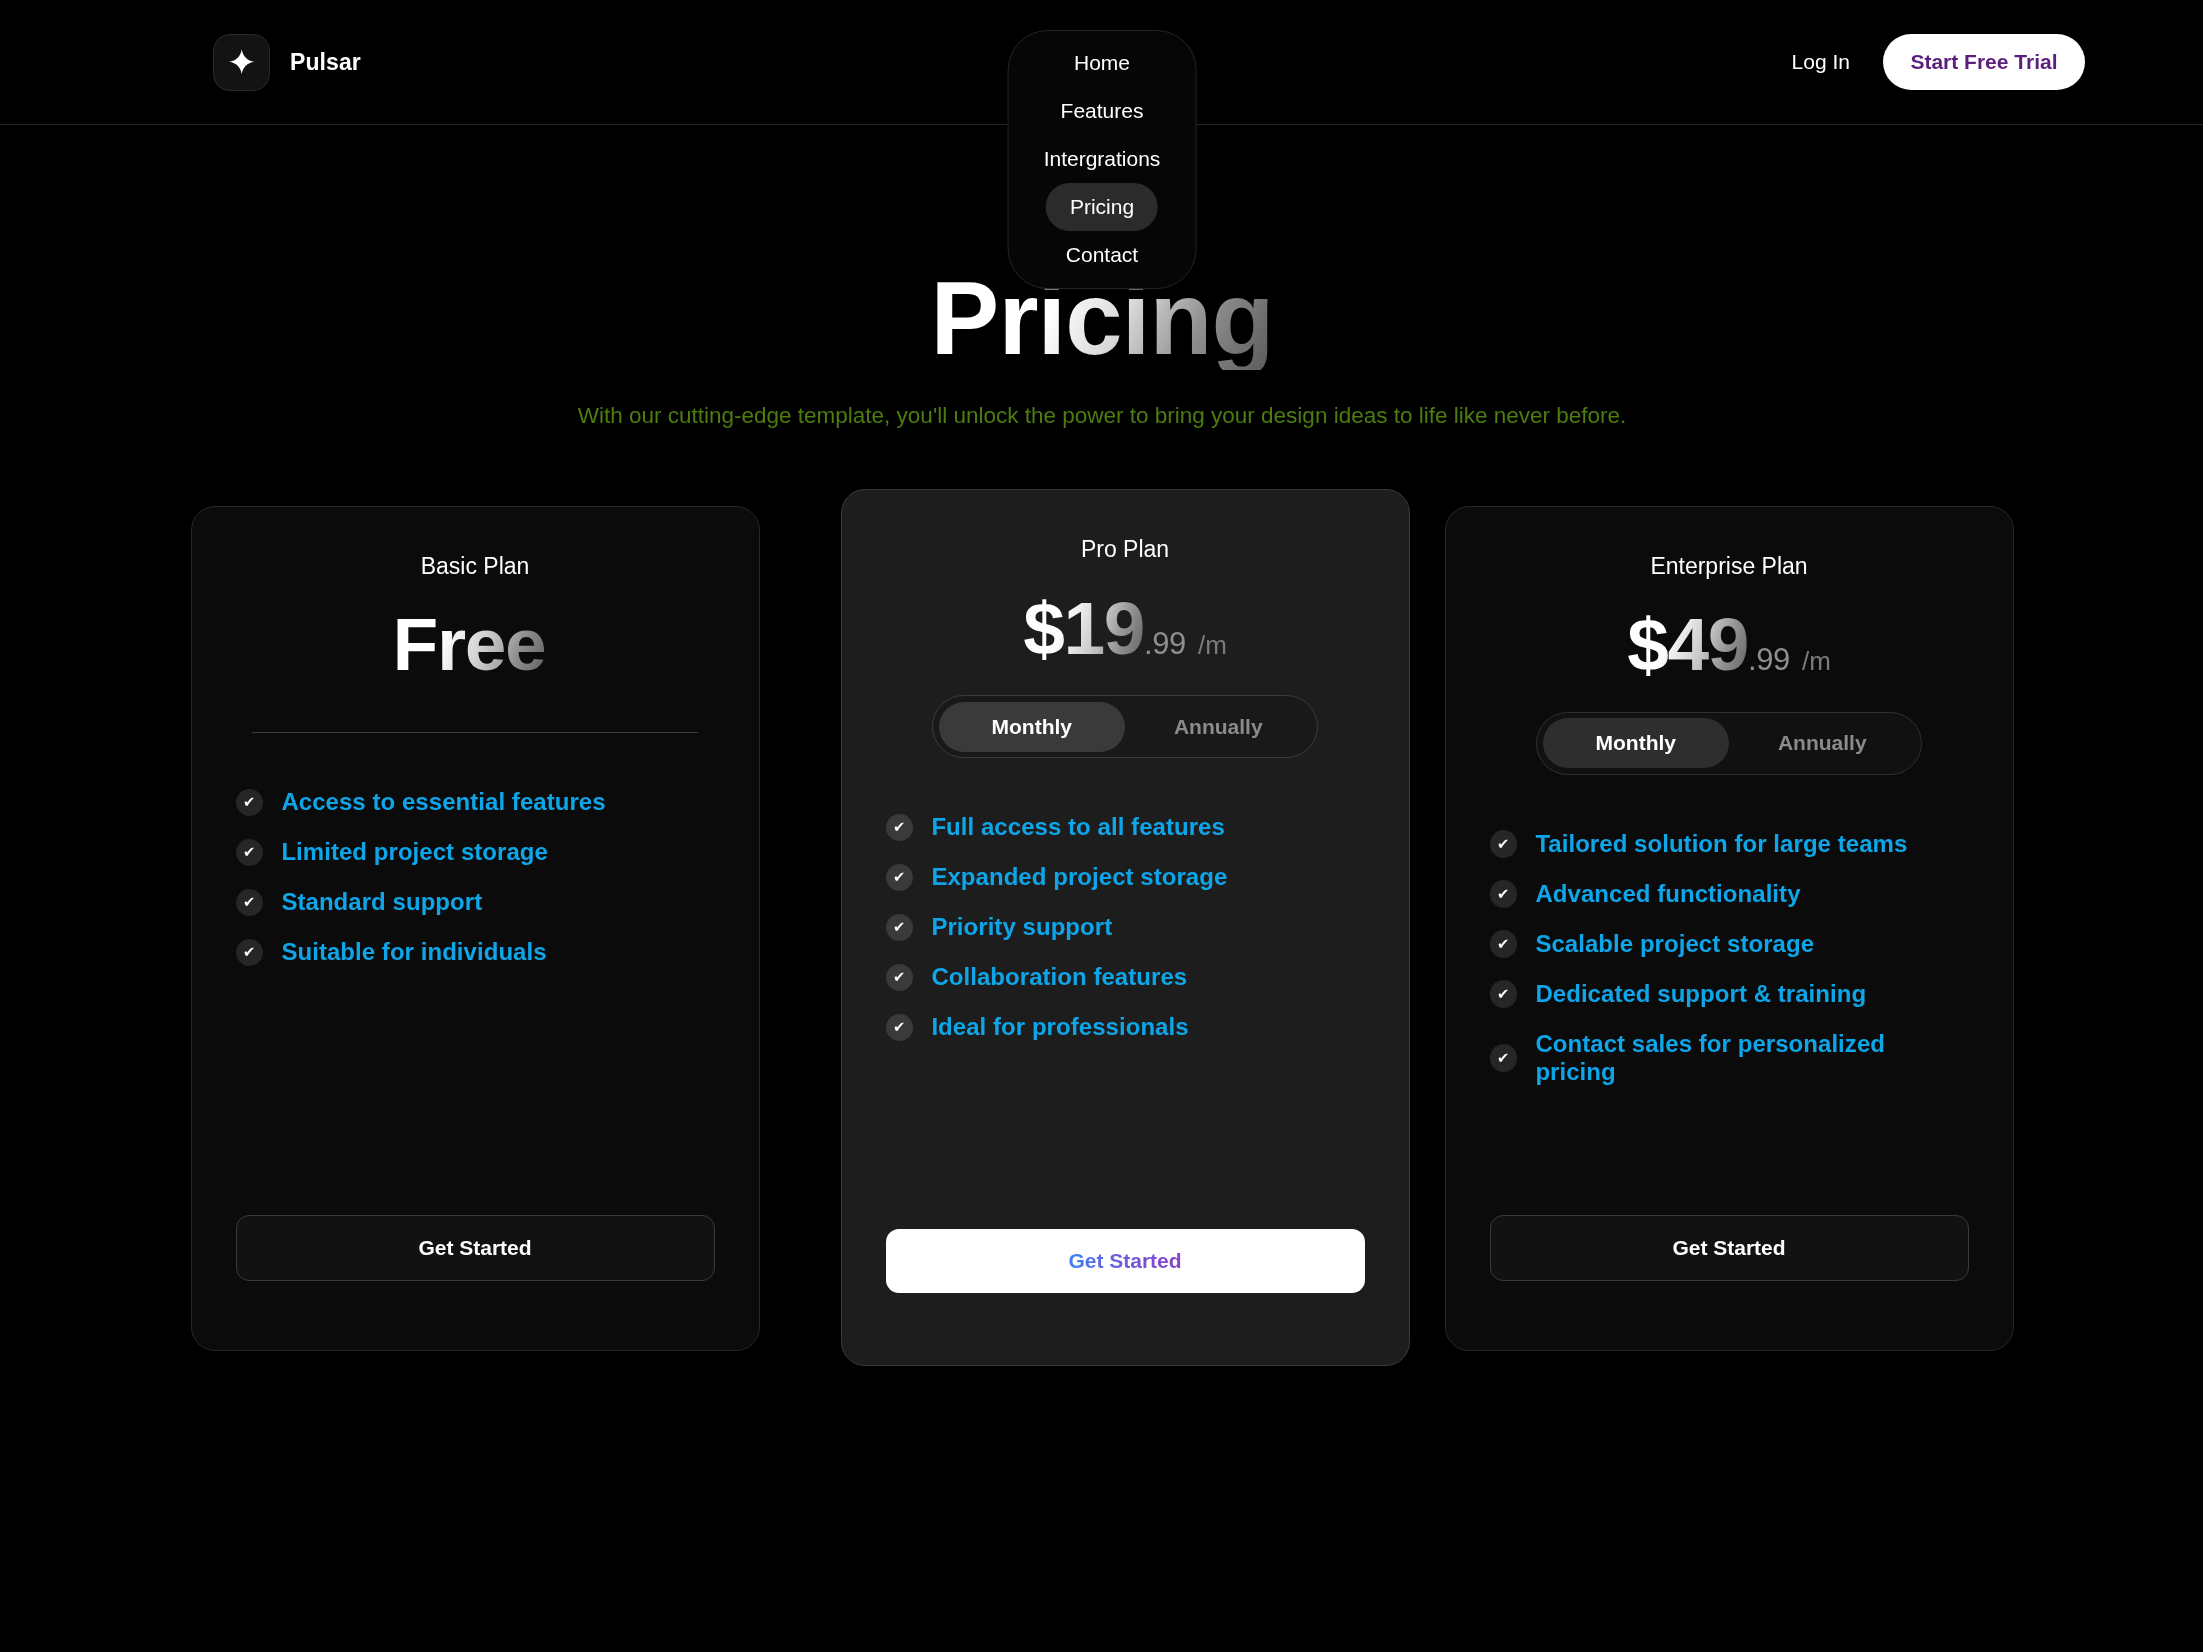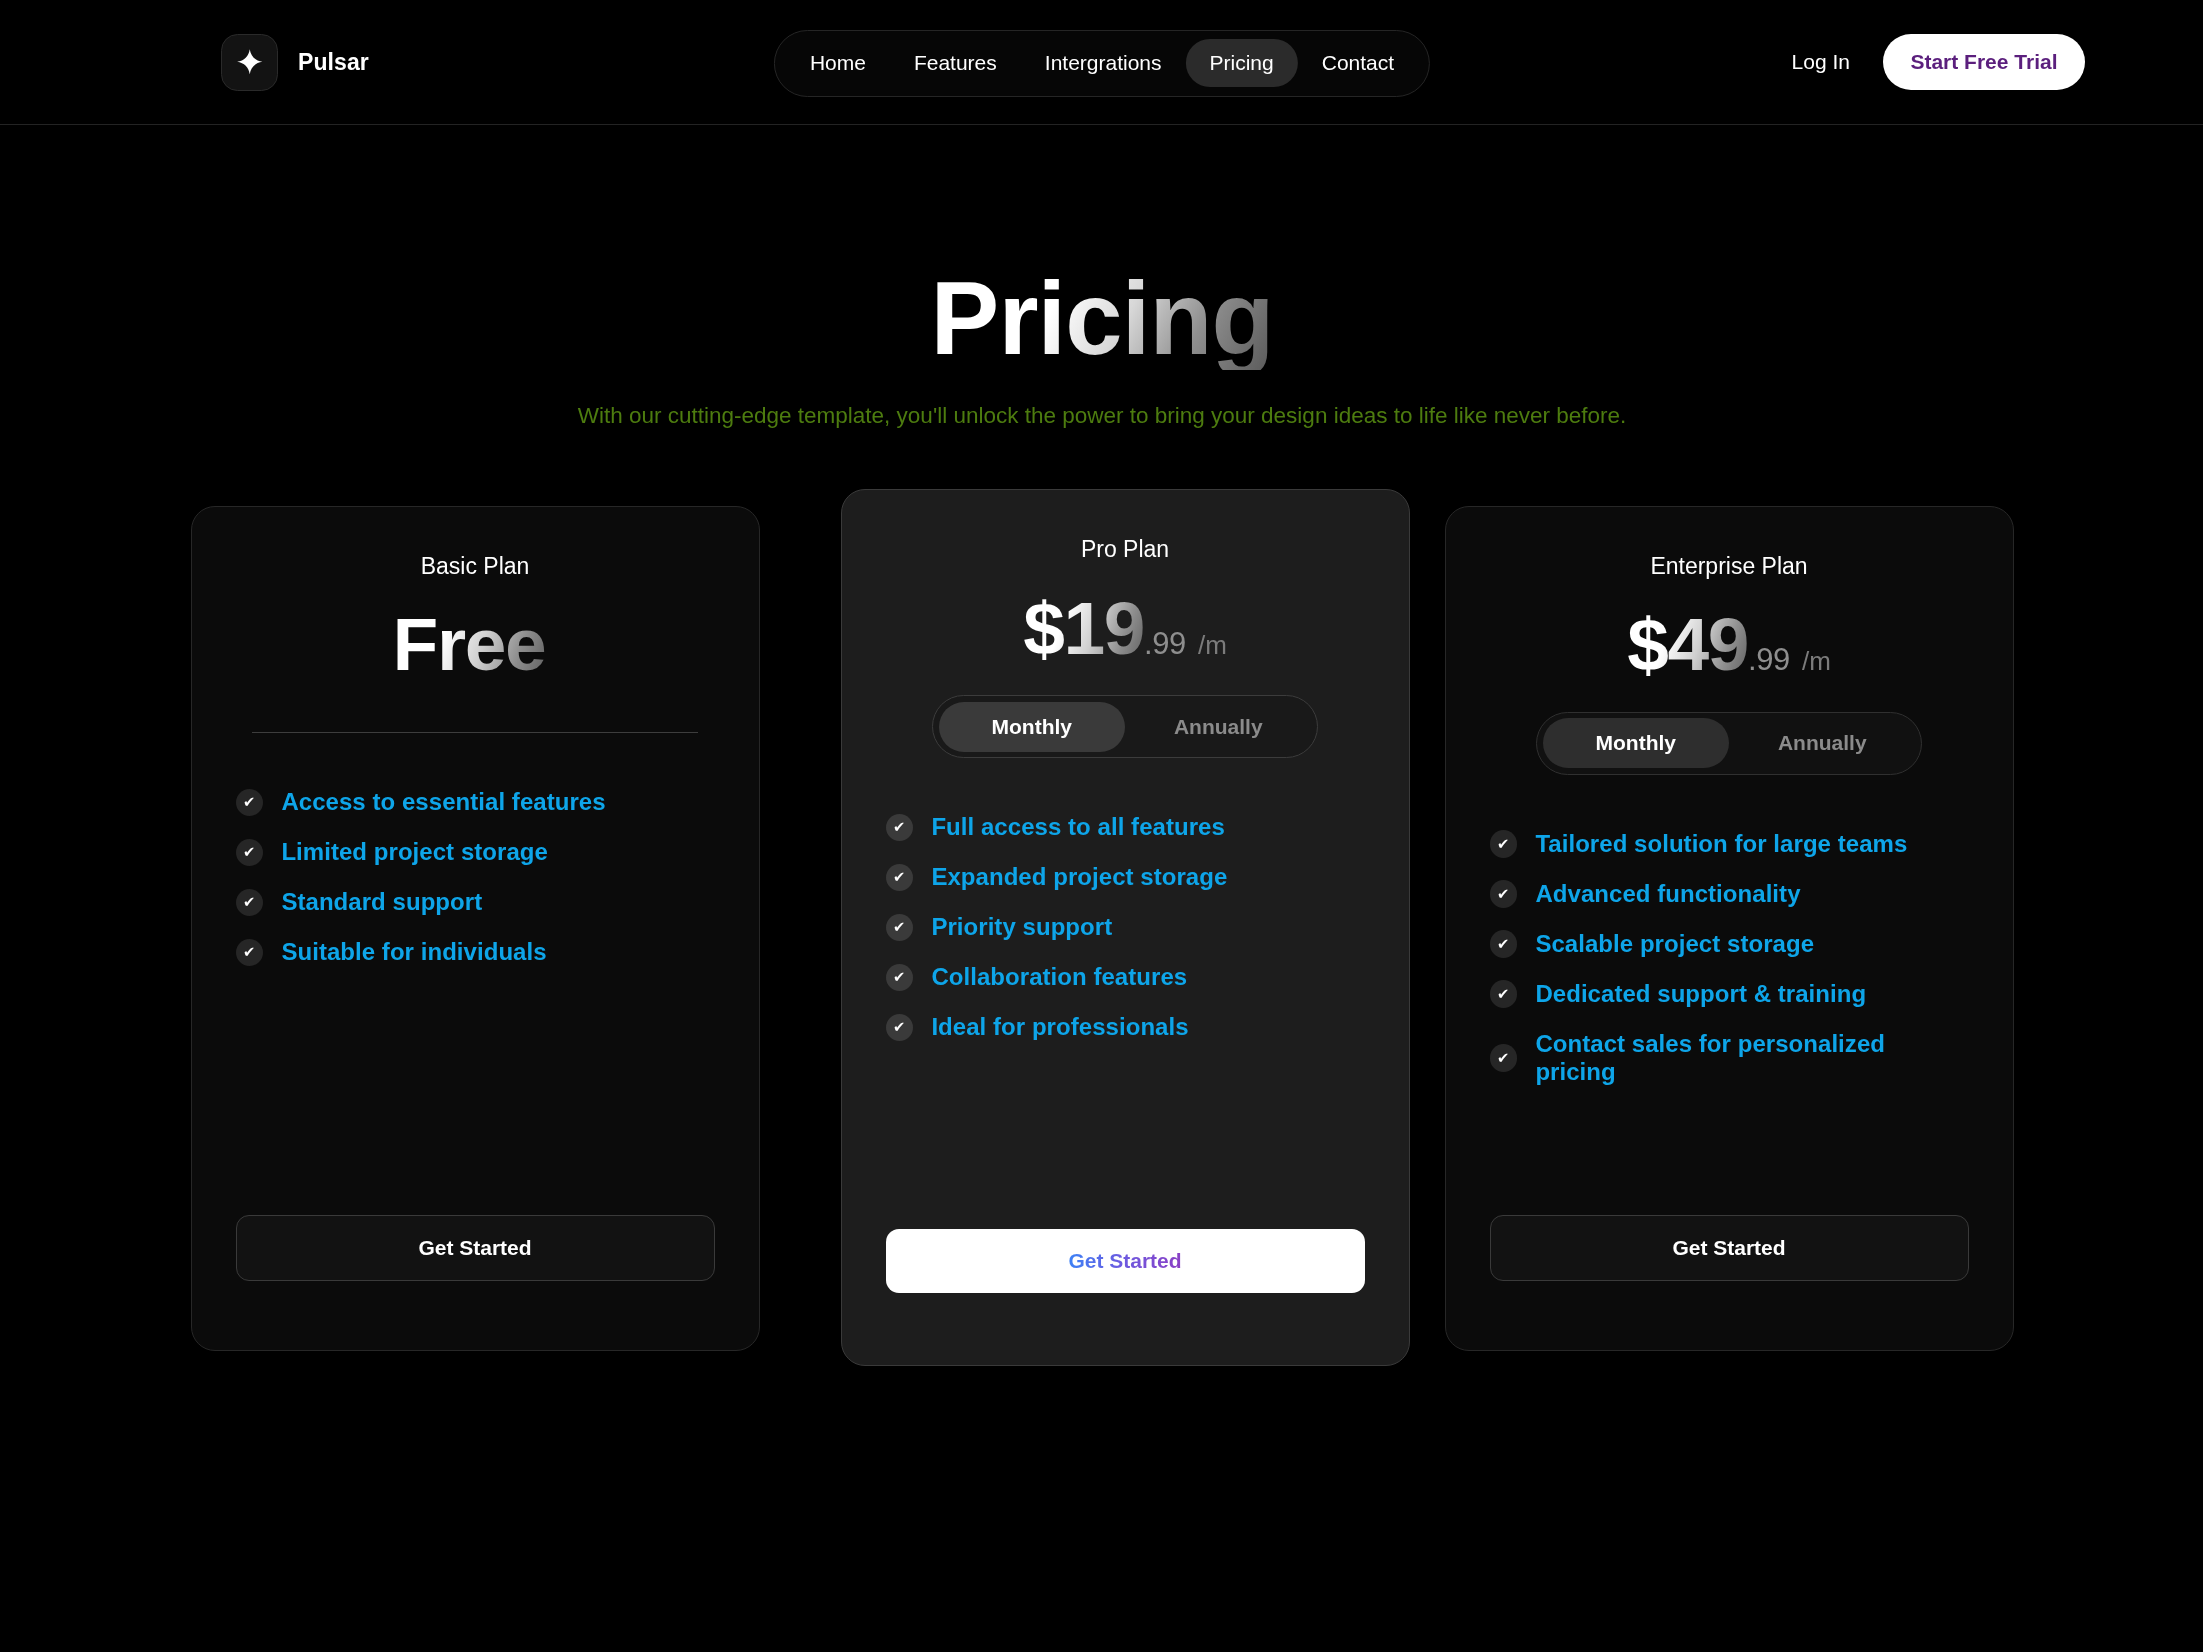--- a/index.html
+++ b/index.html
@@ -16,21 +16,21 @@
   .header {
     position: relative;
     height: 125px;
     width: 100%;
     border-bottom: 0.9px solid #232323;
     display: flex;
     align-items: center;
   }
   .brand {
     position: absolute;
-    left: 221px;
+    left: 213px;
     display: flex;
     align-items: center;
     gap: 20px;
   }
   .logo-box {
     width: 57px; height: 57px;
     border-radius: 16.5px;
     background: #131313;
     border: 0.9px solid #2a2a2a;
     display: flex; align-items: center; justify-content: center;
@@ -50,20 +50,21 @@
     top: 30px;
   }
   .nav {
     display: flex;
     align-items: center;
     gap: 0px;
     background: #060606;
     border: 0.9px solid #252525;
     border-radius: 40px;
     padding: 8.3px 11px;
+    flex-direction: column;
   }
   .nav-item {
     color: #ffffff;
     font-size: 21px;
     font-weight: 400;
     padding: 12px 24px;
     border-radius: 27.5px;
     white-space: nowrap;
     cursor: pointer;
   }

